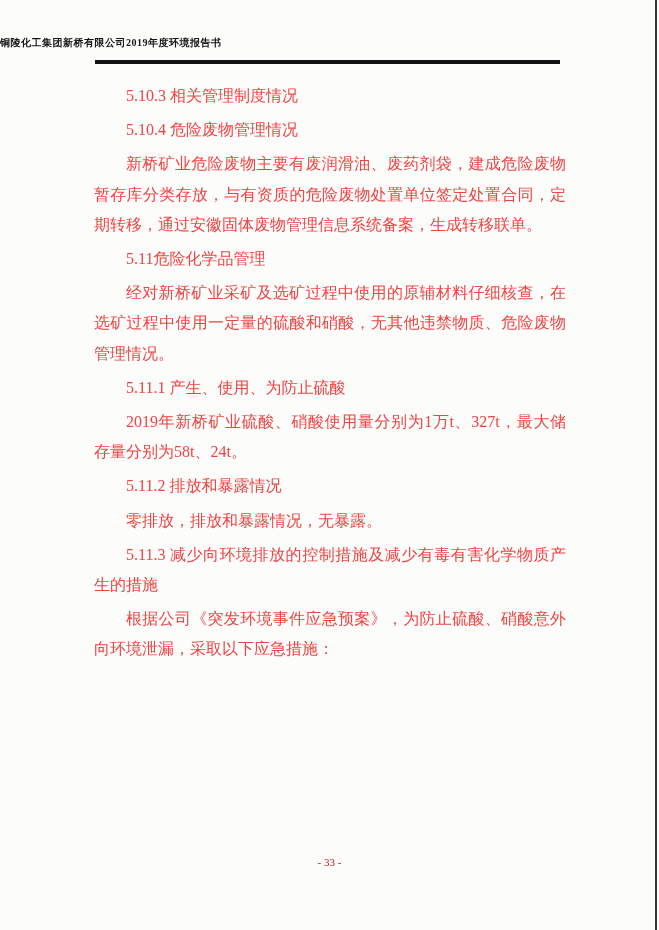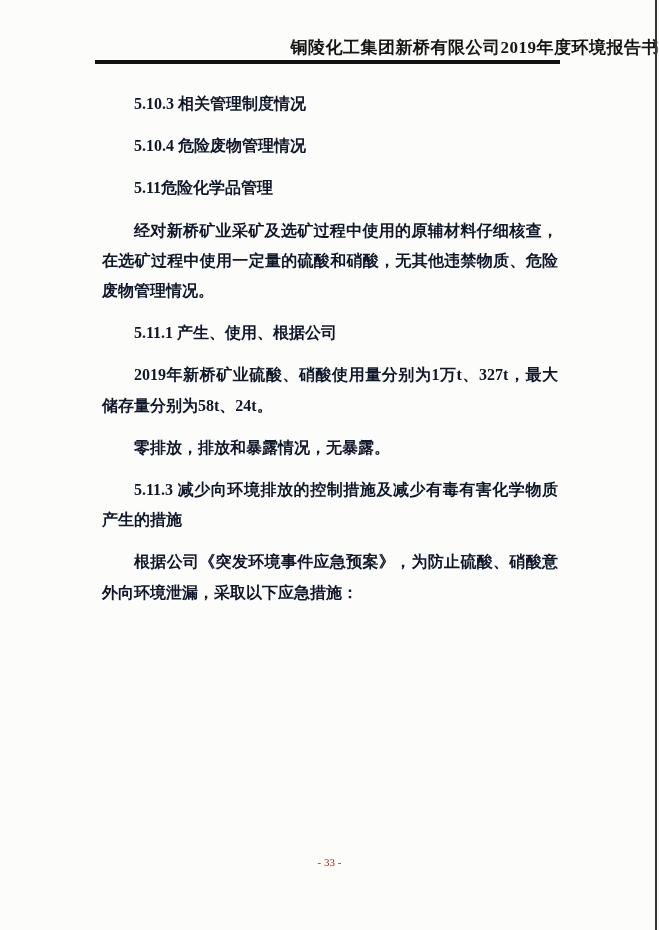--- a/index.html
+++ b/index.html
@@ -21,50 +21,50 @@
     right: 2px;
     width: 2px;
     height: 100%;
     background: #37373b;
   }
   .page-header {
     position: absolute;
     top: 36px;
     left: 0;
     width: 100%;
-    text-align: right;
-    font-size: 17px;
+    text-align: left;
+    font-size: 10px;
     font-weight: bold;
     letter-spacing: 0.5px;
     color: #161616;
   }
   .header-rule {
     position: absolute;
     top: 60px;
     left: 95px;
     width: 465px;
     height: 4px;
     background: #121212;
   }
   .content {
     position: absolute;
     left: 90px;
     top: 77px;
     width: 480px;
   }
   .content .heading,
   .content .paragraph {
-    margin: 12px;
+    margin: 4px;
     padding: 0;
     font-size: 16px;
-    font-weight: bold;
+    font-weight: normal;
     line-height: 30.2px;
     text-align: justify;
     text-indent: 2em;
-    color: #0f172a;
+    color: #ef4444;
   }
   .page-number {
     position: absolute;
     top: 856px;
     left: 0;
     width: 100%;
     text-align: center;
     font-size: 11px;
     color: #b91c1c;
   }
@@ -72,24 +72,26 @@
 </head>
 <body>
 
 <div class="page-header">铜陵化工集团新桥有限公司2019年度环境报告书</div>
 
 <div class="header-rule"></div>
 
 <div class="content">
   <h3 class="heading">5.10.3 相关管理制度情况</h3>
   <h3 class="heading">5.10.4 危险废物管理情况</h3>
+  <p class="paragraph">新桥矿业危险废物主要有废润滑油、废药剂袋，建成危险废物暂存库分类存放，与有资质的危险废物处置单位签定处置合同，定期转移，通过安徽固体废物管理信息系统备案，生成转移联单。</p>
   <h3 class="heading">5.11危险化学品管理</h3>
   <p class="paragraph">经对新桥矿业采矿及选矿过程中使用的原辅材料仔细核查，在选矿过程中使用一定量的硫酸和硝酸，无其他违禁物质、危险废物管理情况。</p>
-  <h3 class="heading">5.11.1 产生、使用、根据公司</h3>
+  <h3 class="heading">5.11.1 产生、使用、为防止硫酸</h3>
   <p class="paragraph">2019年新桥矿业硫酸、硝酸使用量分别为1万t、327t，最大储存量分别为58t、24t。</p>
+  <h3 class="heading">5.11.2 排放和暴露情况</h3>
   <p class="paragraph">零排放，排放和暴露情况，无暴露。</p>
   <h3 class="heading">5.11.3 减少向环境排放的控制措施及减少有毒有害化学物质产生的措施</h3>
   <p class="paragraph">根据公司《突发环境事件应急预案》，为防止硫酸、硝酸意外向环境泄漏，采取以下应急措施：</p>
 </div>
 
 <div class="page-number">- 33 -</div>
 
 <div class="scan-edge-right"></div>
 
 </body></html>

